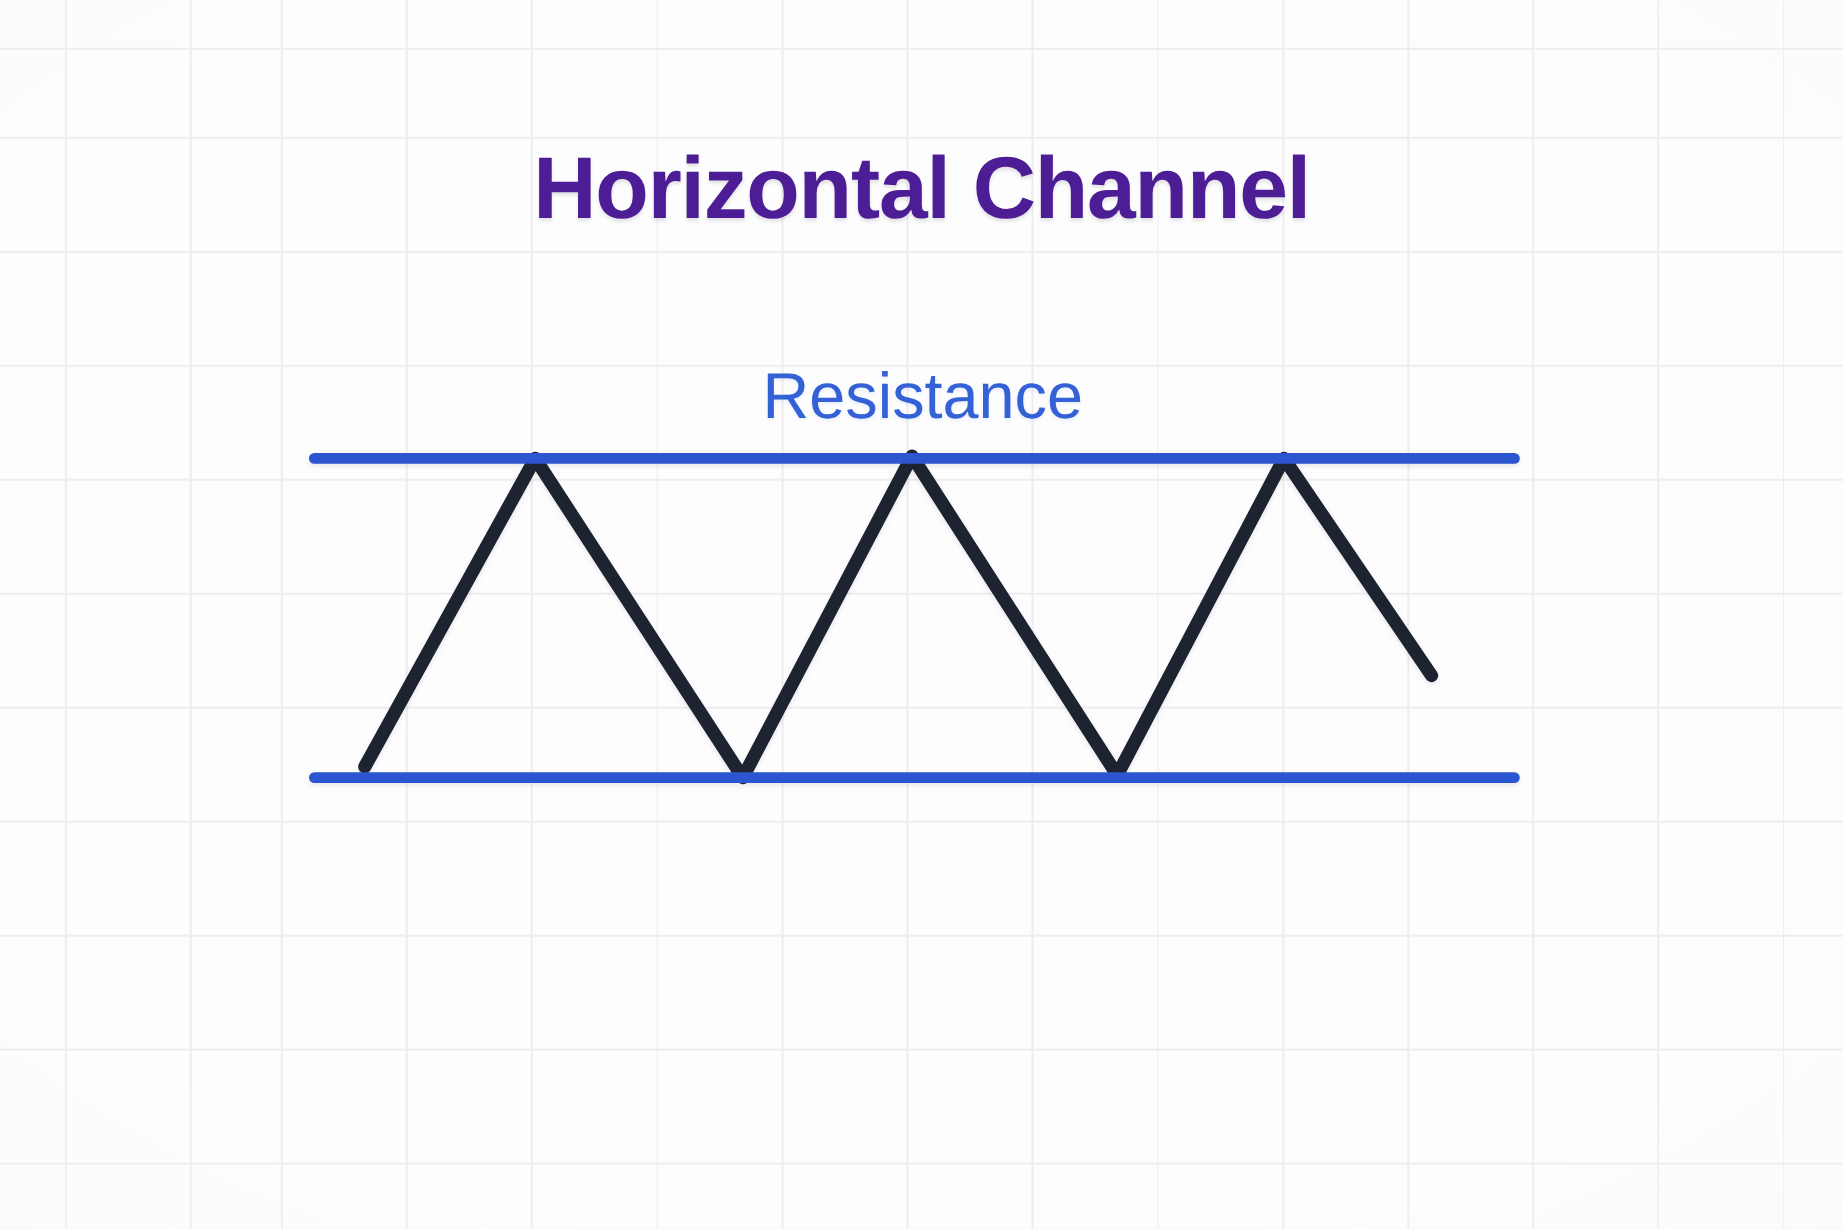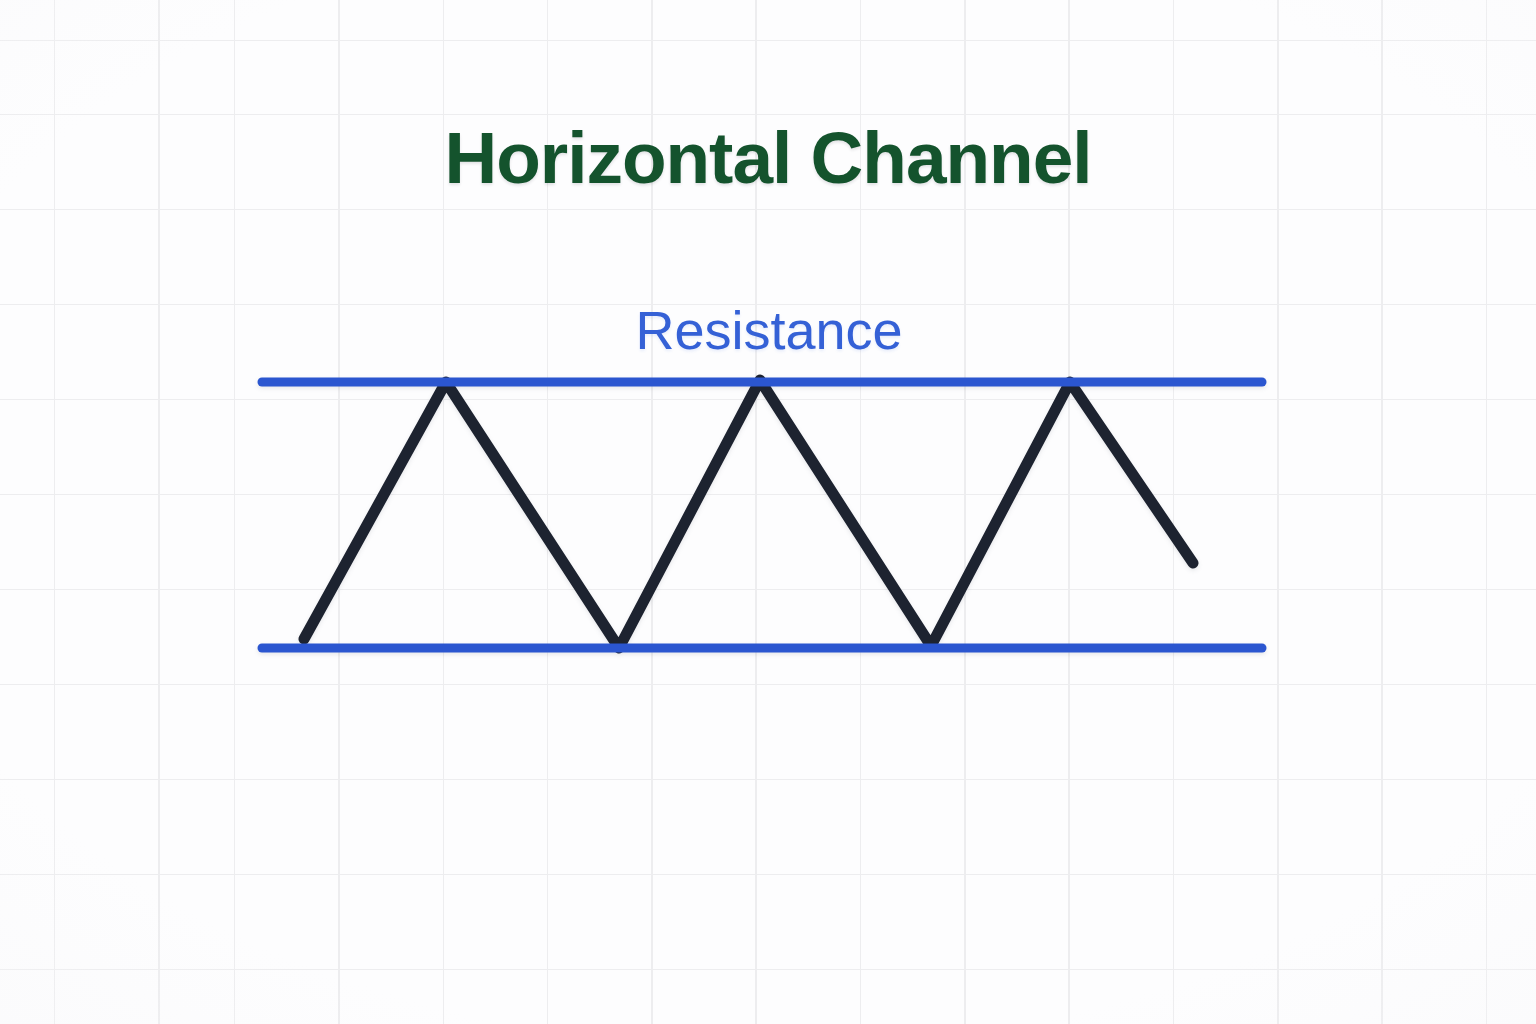--- a/index.html
+++ b/index.html
@@ -36,21 +36,21 @@
     position: absolute;
     top: 121px;
     left: 0;
     width: 100%;
     margin: 0;
     text-align: center;
     font-size: 73px;
     font-weight: 700;
     line-height: 1;
     letter-spacing: -1px;
-    color: #14532d;
+    color: #4c1d95;
     text-shadow: 0 2px 3px rgba(31, 35, 51, 0.12);
   }
   .label {
     position: absolute;
     left: 1px;
     width: 100%;
     text-align: center;
     font-size: 54px;
     font-weight: 400;
     line-height: 1;

